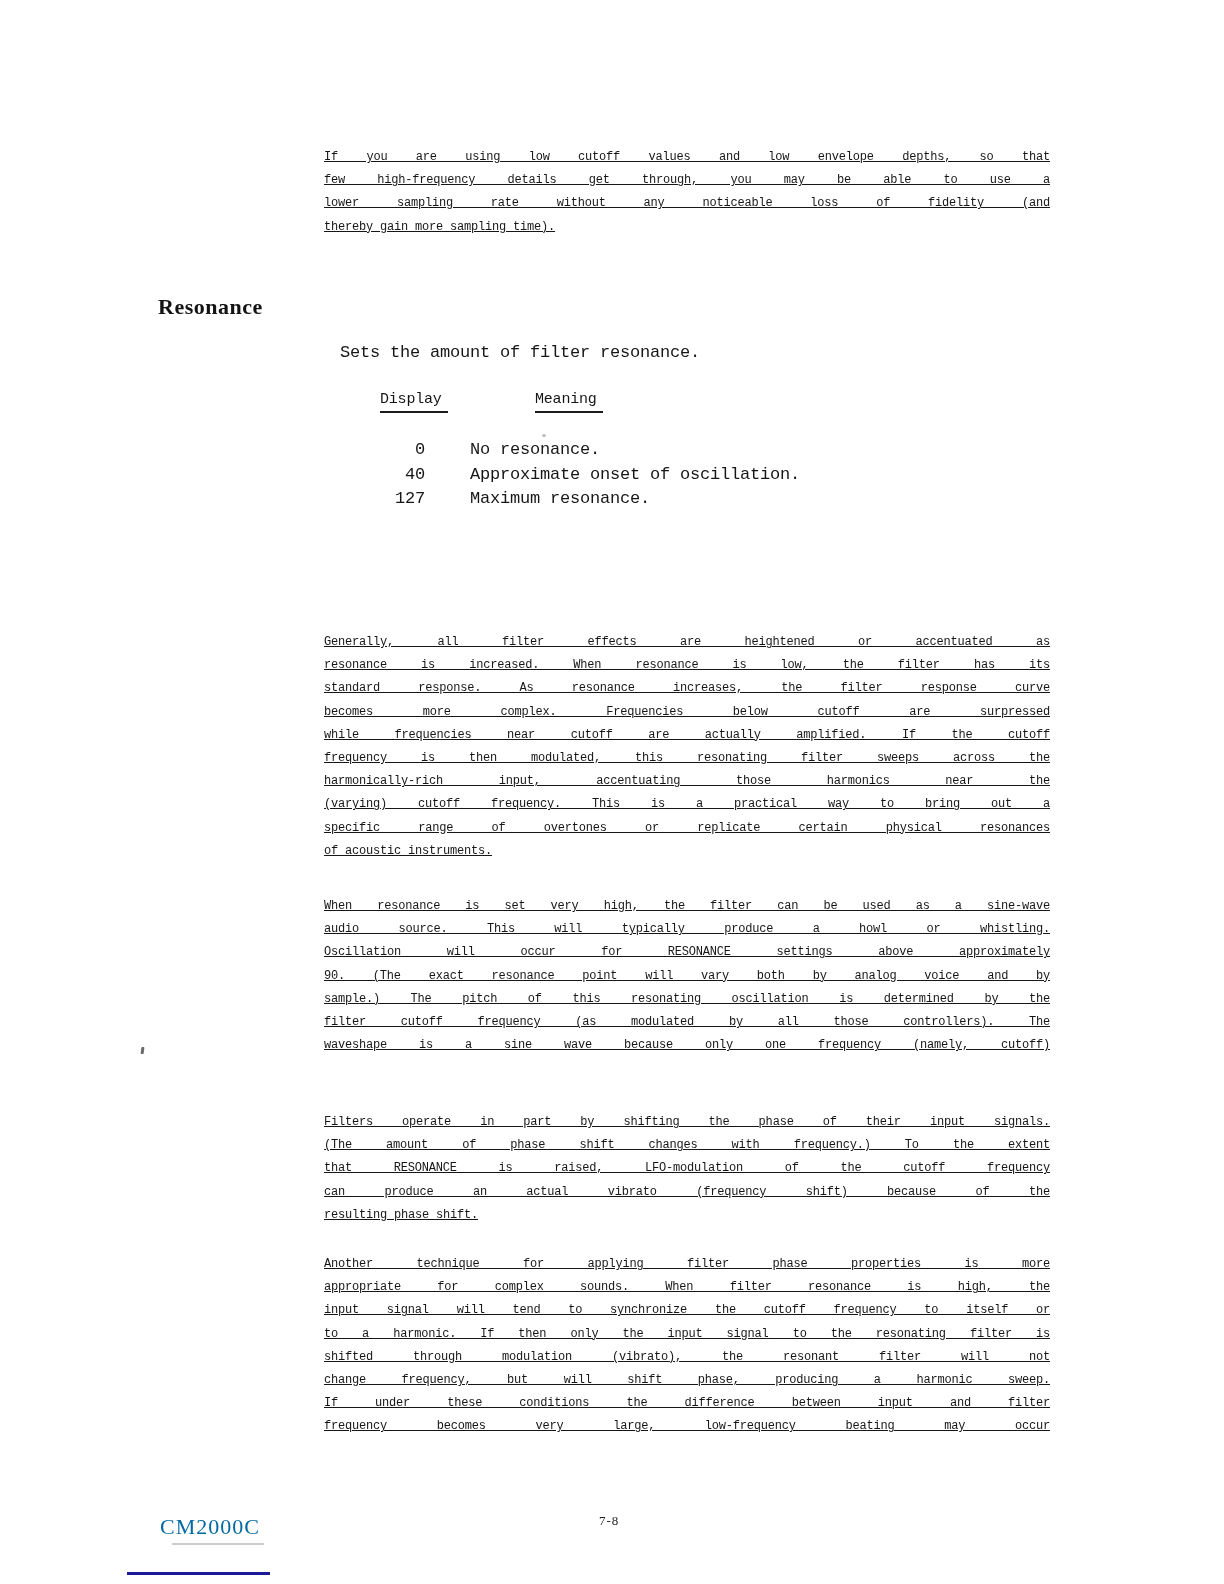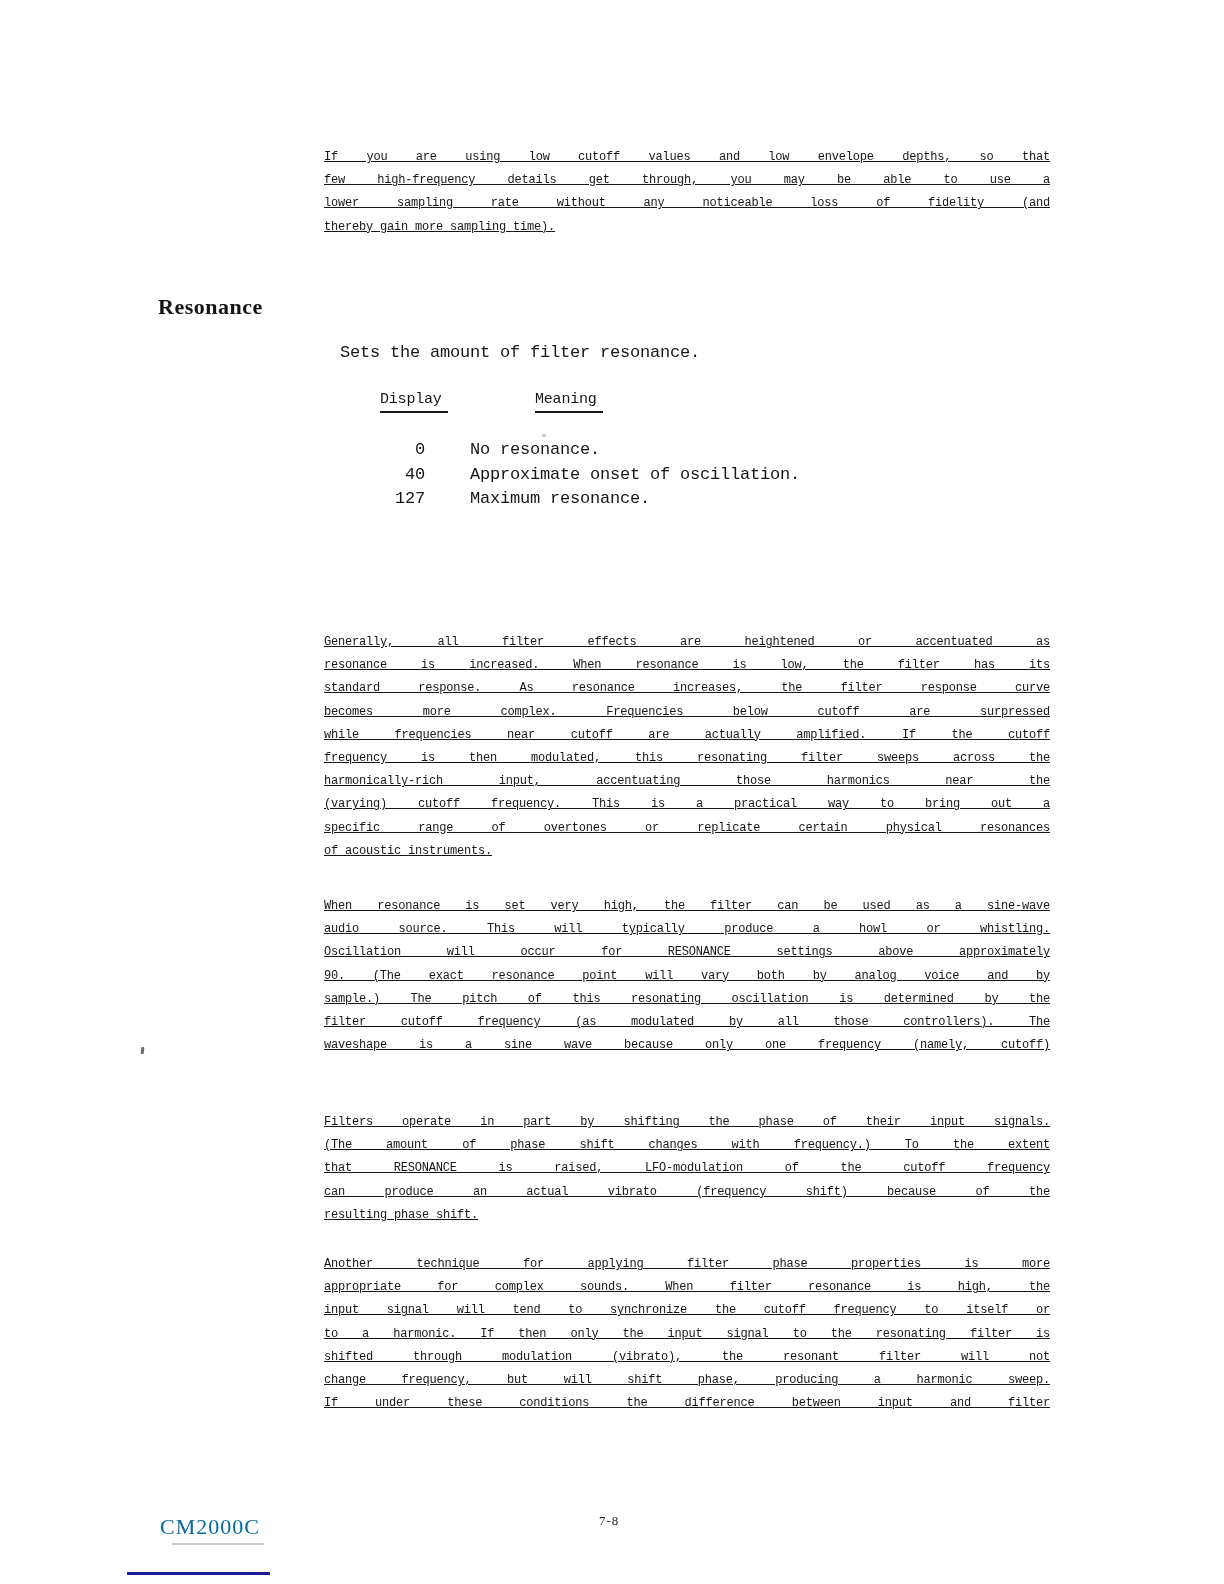--- a/index.html
+++ b/index.html
@@ -114,20 +114,21 @@
     </div>
 
   <div class="abs body-text" style="top:1253px;">
       <div class="tline">Another technique for applying filter phase properties is more</div>
       <div class="tline">appropriate for complex sounds. When filter resonance is high, the</div>
       <div class="tline">input signal will tend to synchronize the cutoff frequency to itself or</div>
       <div class="tline">to a harmonic. If then only the input signal to the resonating filter is</div>
       <div class="tline">shifted through modulation (vibrato), the resonant filter will not</div>
       <div class="tline">change frequency, but will shift phase, producing a harmonic sweep.</div>
       <div class="tline">If under these conditions the difference between input and filter</div>
+      <div class="tline">frequency becomes very large, low-frequency beating may occur</div>
     </div>
 
   <div class="abs ink-speck"></div>
   <div class="abs ink-dot"></div>
 
   <div class="abs serif footer-model">CM2000C</div>
   <div class="abs serif footer-page">7-8</div>
   <div class="abs faint-rule"></div>
   <div class="abs blue-rule" style="background: rgb(26, 26, 150);"></div>
 

